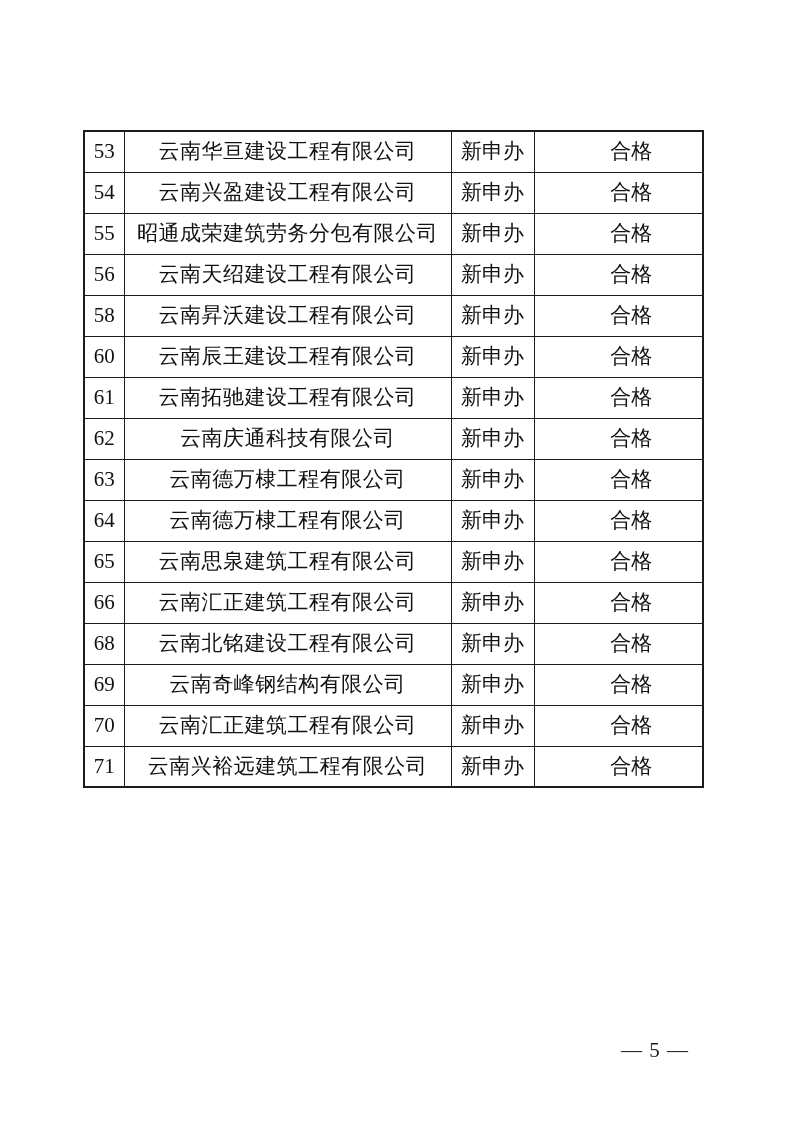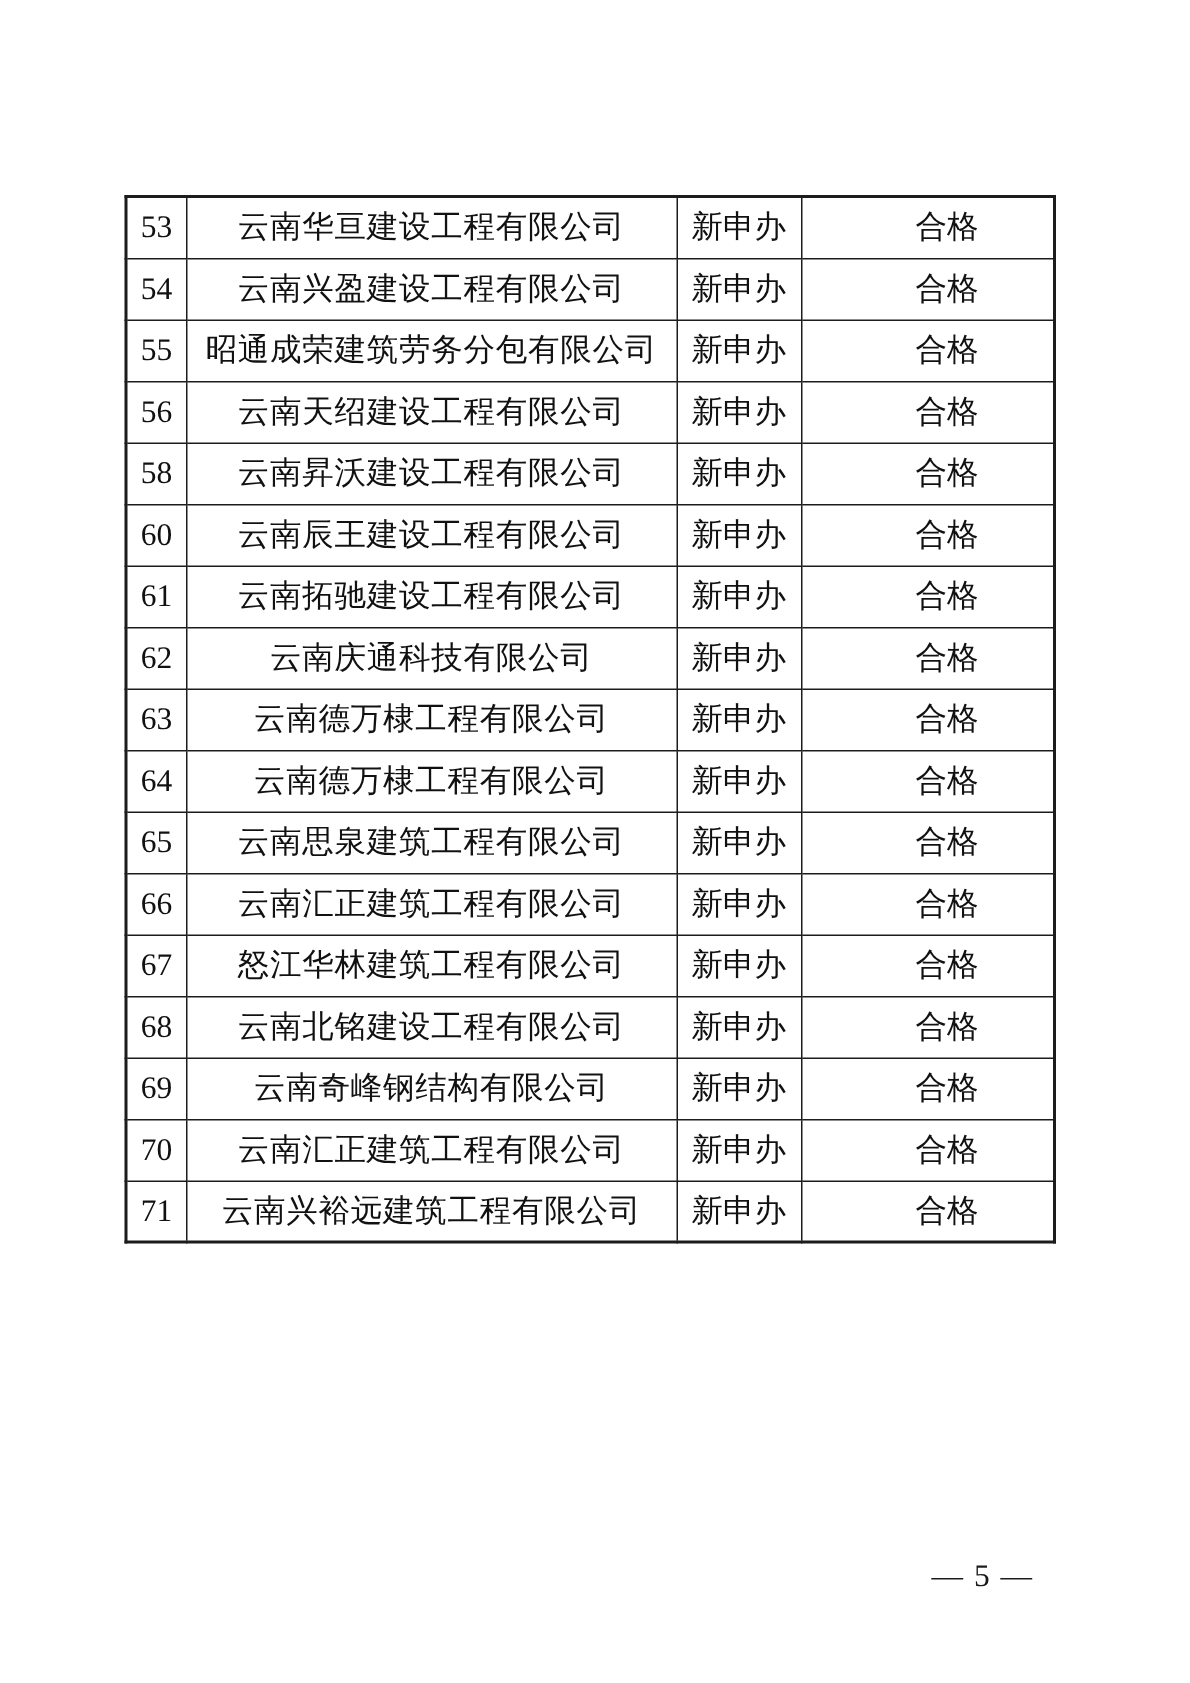--- a/index.html
+++ b/index.html
@@ -124,26 +124,20 @@
           <td class="col-apply">新申办</td>
           <td class="col-result">合格</td>
         </tr>
         <tr>
           <td class="col-no">66</td>
           <td class="col-company">云南汇正建筑工程有限公司</td>
           <td class="col-apply">新申办</td>
           <td class="col-result">合格</td>
         </tr>
         <tr>
-          <td class="col-no">67</td>
-          <td class="col-company">怒江华林建筑工程有限公司</td>
-          <td class="col-apply">新申办</td>
-          <td class="col-result">合格</td>
-        </tr>
-        <tr>
           <td class="col-no">68</td>
           <td class="col-company">云南北铭建设工程有限公司</td>
           <td class="col-apply">新申办</td>
           <td class="col-result">合格</td>
         </tr>
         <tr>
           <td class="col-no">69</td>
           <td class="col-company">云南奇峰钢结构有限公司</td>
           <td class="col-apply">新申办</td>
           <td class="col-result">合格</td>

